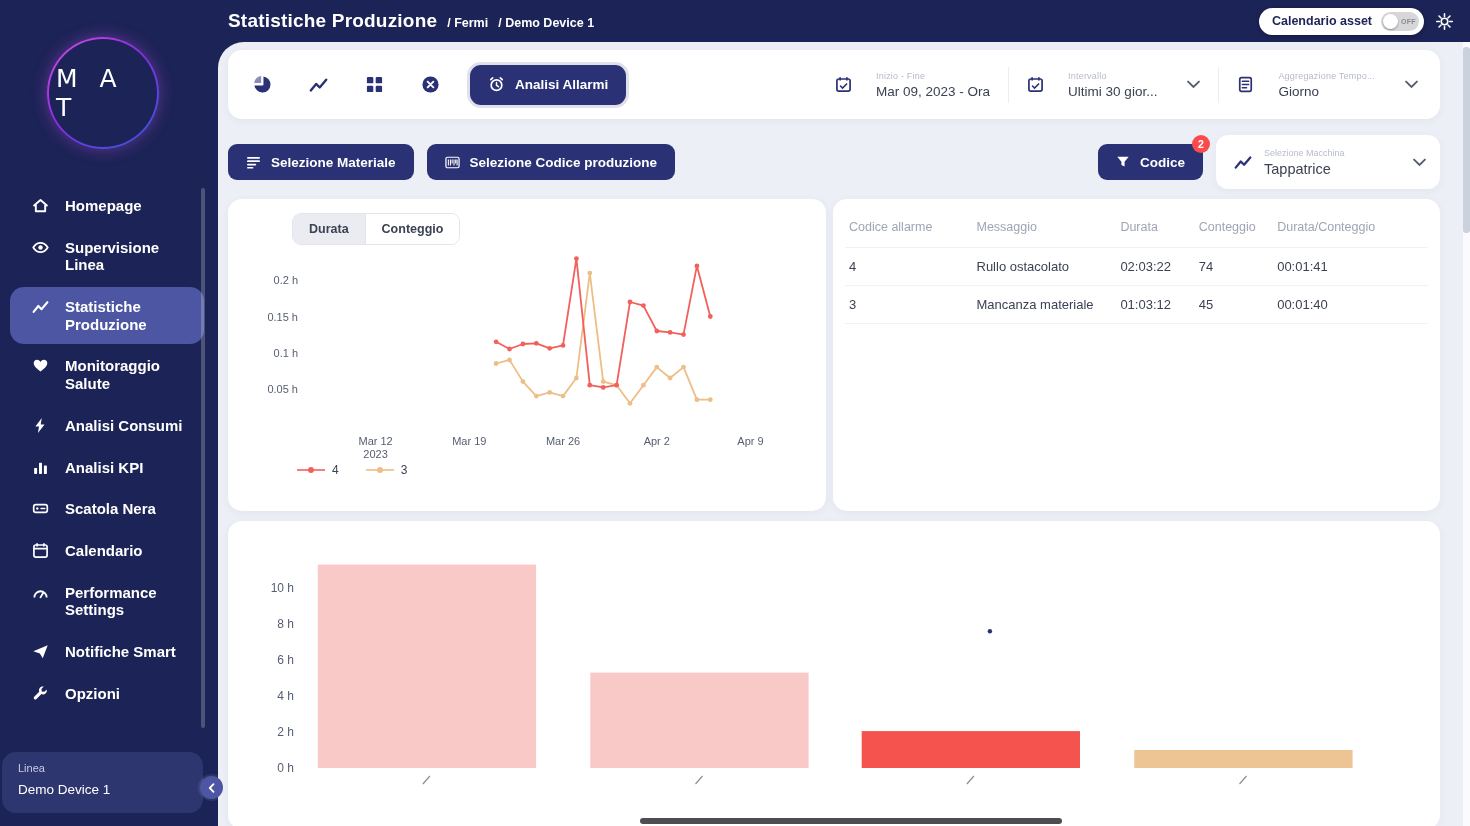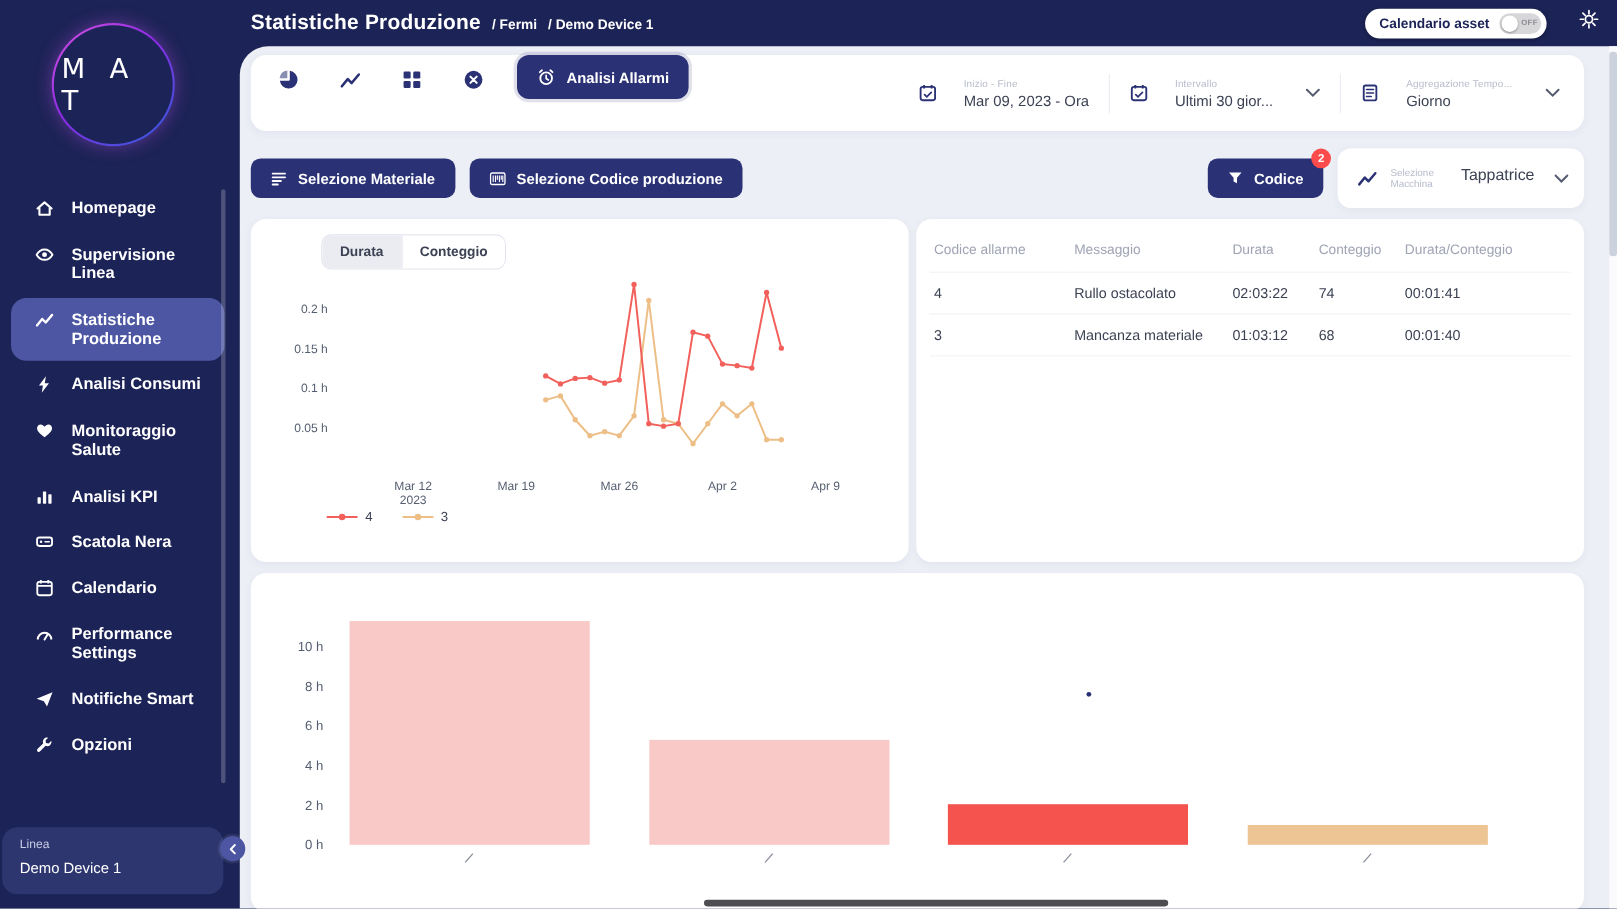--- a/index.html
+++ b/index.html
@@ -6,30 +6,30 @@
   body{
     width:1470px;height:826px;position:relative;overflow:hidden;
     background:#1c2356;font-family:"Liberation Sans",sans-serif;
     -webkit-font-smoothing:antialiased;
   }
   
   .topbar{position:absolute;top:0;left:0;right:0;height:42px;display:flex;align-items:center;z-index:4}
   .titles{margin-left:228px;display:flex;align-items:baseline;gap:10px;color:#fff}
   .titles h1{font-size:19px;margin:0;font-weight:700;letter-spacing:.2px}
   .crumb{font-size:12.5px;font-weight:700}
-  .top-right{margin-left:auto;display:flex;align-items:flex-start;gap:29px;margin-right:16px}
+  .top-right{margin-left:auto;display:flex;align-items:center;gap:11px;margin-right:16px}
   .cal-pill{background:#fff;border-radius:14px;height:27px;display:flex;align-items:center;gap:9px;
     padding:0 5px 0 13px;font-size:12.5px;font-weight:600;color:#1c2356;box-shadow:0 1px 4px rgba(0,0,0,.3);cursor:pointer}
   .switch{width:38px;height:19px;border-radius:10px;background:#d7d7da;display:flex;align-items:center;cursor:pointer}
   .knob{width:15px;height:15px;border-radius:50%;background:#fff;margin-left:2px;box-shadow:0 1px 2px rgba(0,0,0,.35)}
   .off{font-size:7px;color:#8a8a90;font-weight:700;margin-left:3px;letter-spacing:.3px}
   .gear{display:flex;cursor:pointer}
 
   
-  .sidebar{position:absolute;top:0;left:0;width:218px;bottom:0;z-index:5}
+  .sidebar{position:absolute;top:16px;left:0;width:218px;bottom:0;z-index:5}
   .logo-ring{width:112px;height:112px;border-radius:50%;padding:2px;box-sizing:border-box;
     background:linear-gradient(140deg,#d553e0,#8a2be2 45%,#2b5fd9);
     margin:21px 0 0 47px;box-shadow:0 0 16px rgba(185,75,225,.45)}
   .logo-inner{width:100%;height:100%;border-radius:50%;background:#1c2356;display:flex;align-items:center;
     justify-content:center;color:#fff;font-size:25px;letter-spacing:7px;padding-left:7px;box-sizing:border-box;
     font-family:"DejaVu Sans",sans-serif;font-weight:400}
   nav{position:absolute;top:168px;left:0;right:14px}
   .nav-item{display:flex;align-items:flex-start;gap:16px;padding:11px 6px 11px 22px;margin:2px 0 2px 10px;
     border-radius:14px;color:#fff;cursor:pointer}
   .nav-item.active{background:#4c56a2}
@@ -43,21 +43,21 @@
   .device-name{font-size:13.5px;margin-top:8px}
   .collapse-btn{position:absolute;left:200px;top:760px;width:23px;height:23px;border-radius:50%;
     background:#4c56a2;border:none;display:flex;align-items:center;justify-content:center;cursor:pointer;
     box-shadow:0 0 0 2px rgba(255,255,255,.08)}
 
   
   .main{position:absolute;left:218px;top:42px;right:0;bottom:0;background:#edeff6;
     border-top-left-radius:26px;padding:8px 30px 0 10px;box-sizing:border-box;z-index:1}
   .card{background:#fff;border-radius:14px;box-shadow:0 2px 8px rgba(40,50,110,.05)}
 
-  .toolbar-row{height:69px;display:flex;align-items:flex-start;padding:0 4px 0 6px;box-sizing:border-box}
+  .toolbar-row{height:69px;display:flex;align-items:center;padding:0 4px 0 6px;box-sizing:border-box}
   .view-ic{width:44px;height:44px;background:none;border:none;display:flex;align-items:center;
     justify-content:center;color:#2a3174;cursor:pointer;margin:0 6px}
   .btn{display:flex;align-items:center;gap:10px;background:#2a3174;color:#fff;border:none;border-radius:9px;
     height:36px;padding:0 18px;font-size:13.5px;font-weight:700;font-family:inherit;cursor:pointer;white-space:nowrap}
   .analisi{margin-left:12px;height:40px;border-radius:11px;box-shadow:0 0 0 3px rgba(42,49,116,.15)}
   .spacer{flex:1}
   .date-fields{display:flex;align-items:center;height:100%}
   .date-field{display:flex;align-items:center;gap:24px;padding:0 18px;height:36px;border-left:1px solid #ececf2;cursor:pointer}
   .date-field:first-child{border-left:none}
   .df-ic{color:#2a3174;display:flex}
@@ -66,21 +66,21 @@
   .df-value{font-size:13.5px;color:#3c4254}
   .chev{display:flex;margin-left:6px}
 
   .filter-row{margin-top:16px;display:flex;align-items:center;gap:13px;height:54px}
   .codice{position:relative;margin-left:0}
   .badge{position:absolute;top:-9px;right:-7px;background:#fb4b4b;color:#fff;font-size:10.5px;font-weight:700;
     min-width:18px;height:18px;border-radius:9px;display:flex;align-items:center;justify-content:center}
   .machine-card{background:#fff;border-radius:12px;height:54px;width:224px;display:flex;align-items:center;
     padding:0 14px 0 18px;box-sizing:border-box;gap:12px;box-shadow:0 2px 8px rgba(40,50,110,.05);cursor:pointer}
   .machine-card .df-ic{flex:none}
-  .mc-text{flex:1;display:flex;flex-direction:row;gap:3px}
+  .mc-text{flex:1;display:flex;flex-direction:column;gap:3px}
   .mc-label{font-size:9px;color:#b7bbcb}
   .mc-value{font-size:14.5px;color:#3c4254}
 
   .charts-row{margin-top:10px;display:flex;gap:7px;height:312px}
   .line-card{width:598px;box-sizing:border-box;padding:14px 16px}
   .toggle{display:inline-flex;border:1px solid #e2e4ee;border-radius:9px;overflow:hidden;margin-left:48px}
   .tg{border:none;background:#fff;padding:8px 16px;font-size:12.5px;font-weight:700;color:#3c4254;
     font-family:inherit;cursor:pointer}
   .tg.active{background:#ebecf1}
   .tg + .tg{border-left:1px solid #e2e4ee}
@@ -160,32 +160,32 @@
        <span class="nav-ic">
           <svg viewBox="0 0 16 16" width="17" height="17">
             <path d="M1.5 13 6 7.5l3 3L14.5 4" fill="none" stroke="currentColor" stroke-width="2" stroke-linecap="round" stroke-linejoin="round"></path>
           </svg>
         </span>
        <span class="nav-label">Statistiche Produzione</span>
      </div>
       <div class="nav-item">
        <span class="nav-ic">
           <svg viewBox="0 0 16 16" width="17" height="17">
+            <path d="M8 13.6C4.1 10.7 1.6 8.4 1.6 5.9 1.6 4 3 2.7 4.7 2.7 6 2.7 7.2 3.5 8 4.7c.8-1.2 2-2 3.3-2C13 2.7 14.4 4 14.4 5.9c0 2.5-2.5 4.8-6.4 7.7Z" fill="currentColor"></path>
+          </svg>
+        </span>
+       <span class="nav-label">Monitoraggio Salute</span>
+     </div>
+      <div class="nav-item">
+       <span class="nav-ic">
+          <svg viewBox="0 0 16 16" width="17" height="17">
             <path d="M9.2 1 3.2 9h3.4l-1 6 6.2-8H8.2l1-6Z" fill="currentColor"></path>
           </svg>
         </span>
        <span class="nav-label">Analisi Consumi</span>
-     </div>
-      <div class="nav-item">
-       <span class="nav-ic">
-          <svg viewBox="0 0 16 16" width="17" height="17">
-            <path d="M8 13.6C4.1 10.7 1.6 8.4 1.6 5.9 1.6 4 3 2.7 4.7 2.7 6 2.7 7.2 3.5 8 4.7c.8-1.2 2-2 3.3-2C13 2.7 14.4 4 14.4 5.9c0 2.5-2.5 4.8-6.4 7.7Z" fill="currentColor"></path>
-          </svg>
-        </span>
-       <span class="nav-label">Monitoraggio Salute</span>
      </div>
       <div class="nav-item">
        <span class="nav-ic">
           <svg viewBox="0 0 16 16" width="17" height="17">
             <rect x="2" y="8.5" width="2.8" height="5.5" rx="0.6" fill="currentColor"></rect>
             <rect x="6.6" y="3.5" width="2.8" height="10.5" rx="0.6" fill="currentColor"></rect>
             <rect x="11.2" y="6" width="2.8" height="8" rx="0.6" fill="currentColor"></rect>
           </svg>
         </span>
        <span class="nav-label">Analisi KPI</span>
@@ -482,21 +482,21 @@
               <td>4</td>
               <td>Rullo ostacolato</td>
               <td>02:03:22</td>
               <td>74</td>
               <td>00:01:41</td>
             </tr>
             <tr>
               <td>3</td>
               <td>Mancanza materiale</td>
               <td>01:03:12</td>
-              <td>68</td>
+              <td>45</td>
               <td>00:01:40</td>
             </tr>
           </tbody>
       </table>
     </div>
   </div>
 
   <div class="card bar-card">
     <svg id="barChart" width="1180" height="252" viewBox="0 0 1180 252">
         <text x="50" y="229.0" text-anchor="end" font-size="12" fill="#555e70" font-family="Liberation Sans,sans-serif">0 h</text>

